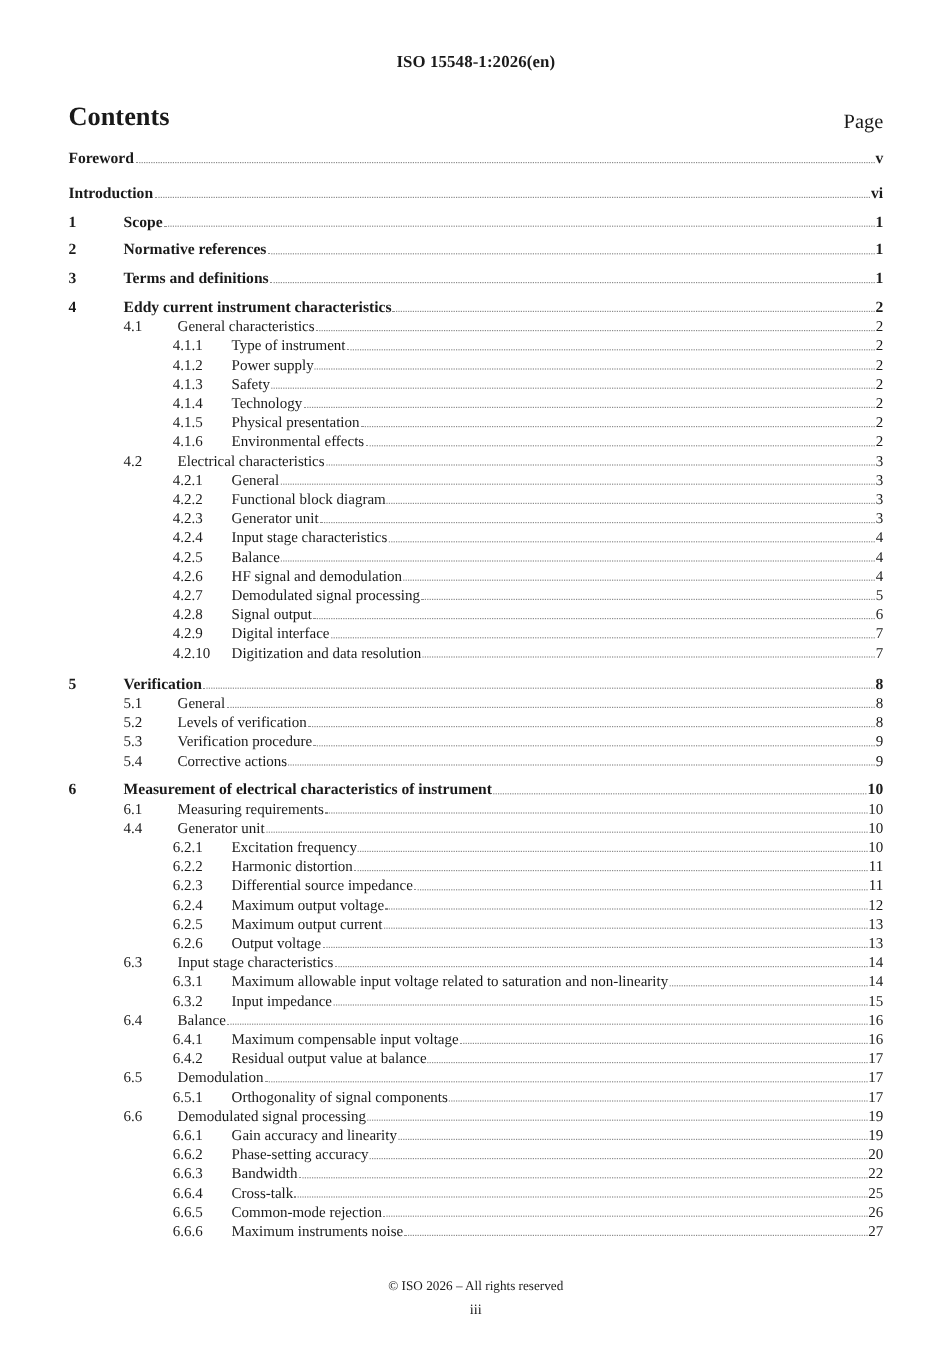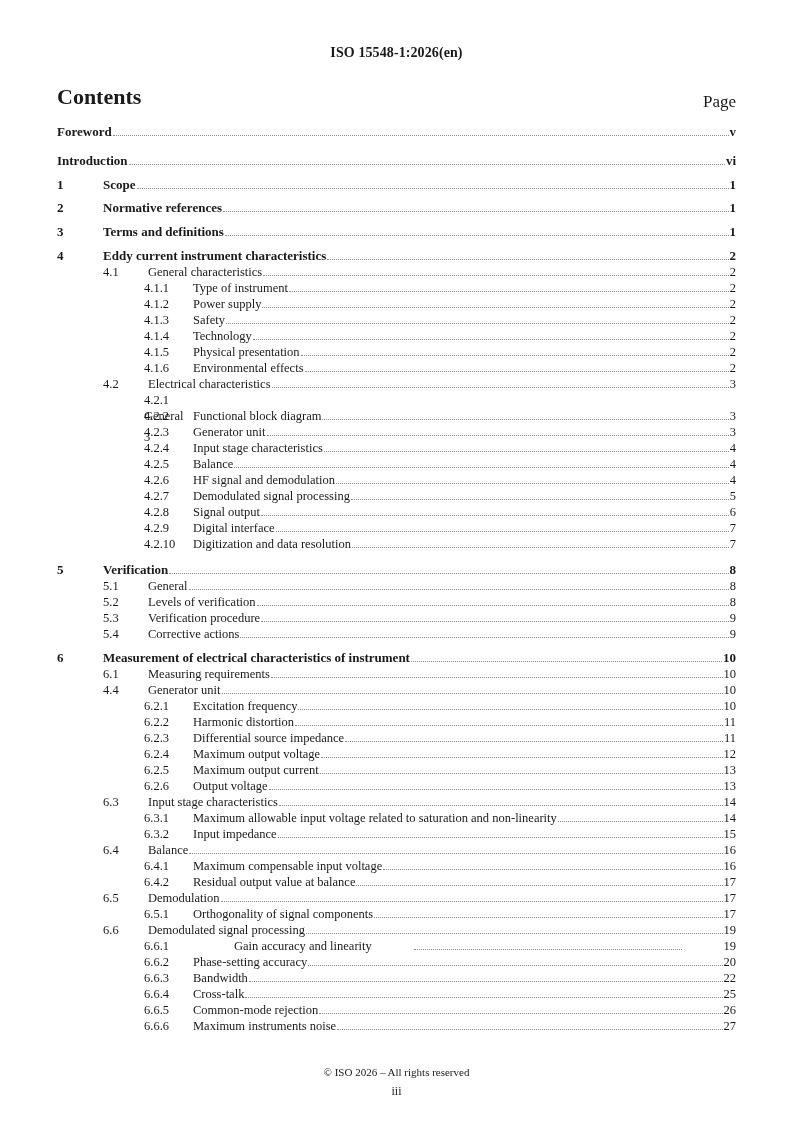--- a/index.html
+++ b/index.html
@@ -109,21 +109,21 @@
       <span class="title">Environmental effects</span>
       <span class="leader"></span>
       <span class="pg">2</span>
     </div>
     <div class="row l2" style="top: 376px;">
       <span class="num">4.2</span>
       <span class="title">Electrical characteristics</span>
       <span class="leader"></span>
       <span class="pg">3</span>
     </div>
-    <div class="row l3" style="top: 392px; flex-direction: column;">
+    <div class="row l3" style="top: 392px;">
       <span class="num">4.2.1</span>
       <span class="title">General</span>
       <span class="leader"></span>
       <span class="pg">3</span>
     </div>
     <div class="row l3" style="top: 408px;">
       <span class="num">4.2.2</span>
       <span class="title">Functional block diagram</span>
       <span class="leader"></span>
       <span class="pg">3</span>
@@ -307,21 +307,21 @@
       <span class="title">Orthogonality of signal components</span>
       <span class="leader"></span>
       <span class="pg">17</span>
     </div>
     <div class="row l2" style="top: 922px;">
       <span class="num">6.6</span>
       <span class="title">Demodulated signal processing</span>
       <span class="leader"></span>
       <span class="pg">19</span>
     </div>
-    <div class="row l3" style="top: 938px; gap: 41px;">
+    <div class="row l3" style="top: 938px;">
       <span class="num">6.6.1</span>
       <span class="title">Gain accuracy and linearity</span>
       <span class="leader"></span>
       <span class="pg">19</span>
     </div>
     <div class="row l3" style="top: 954px;">
       <span class="num">6.6.2</span>
       <span class="title">Phase-setting accuracy</span>
       <span class="leader"></span>
       <span class="pg">20</span>

